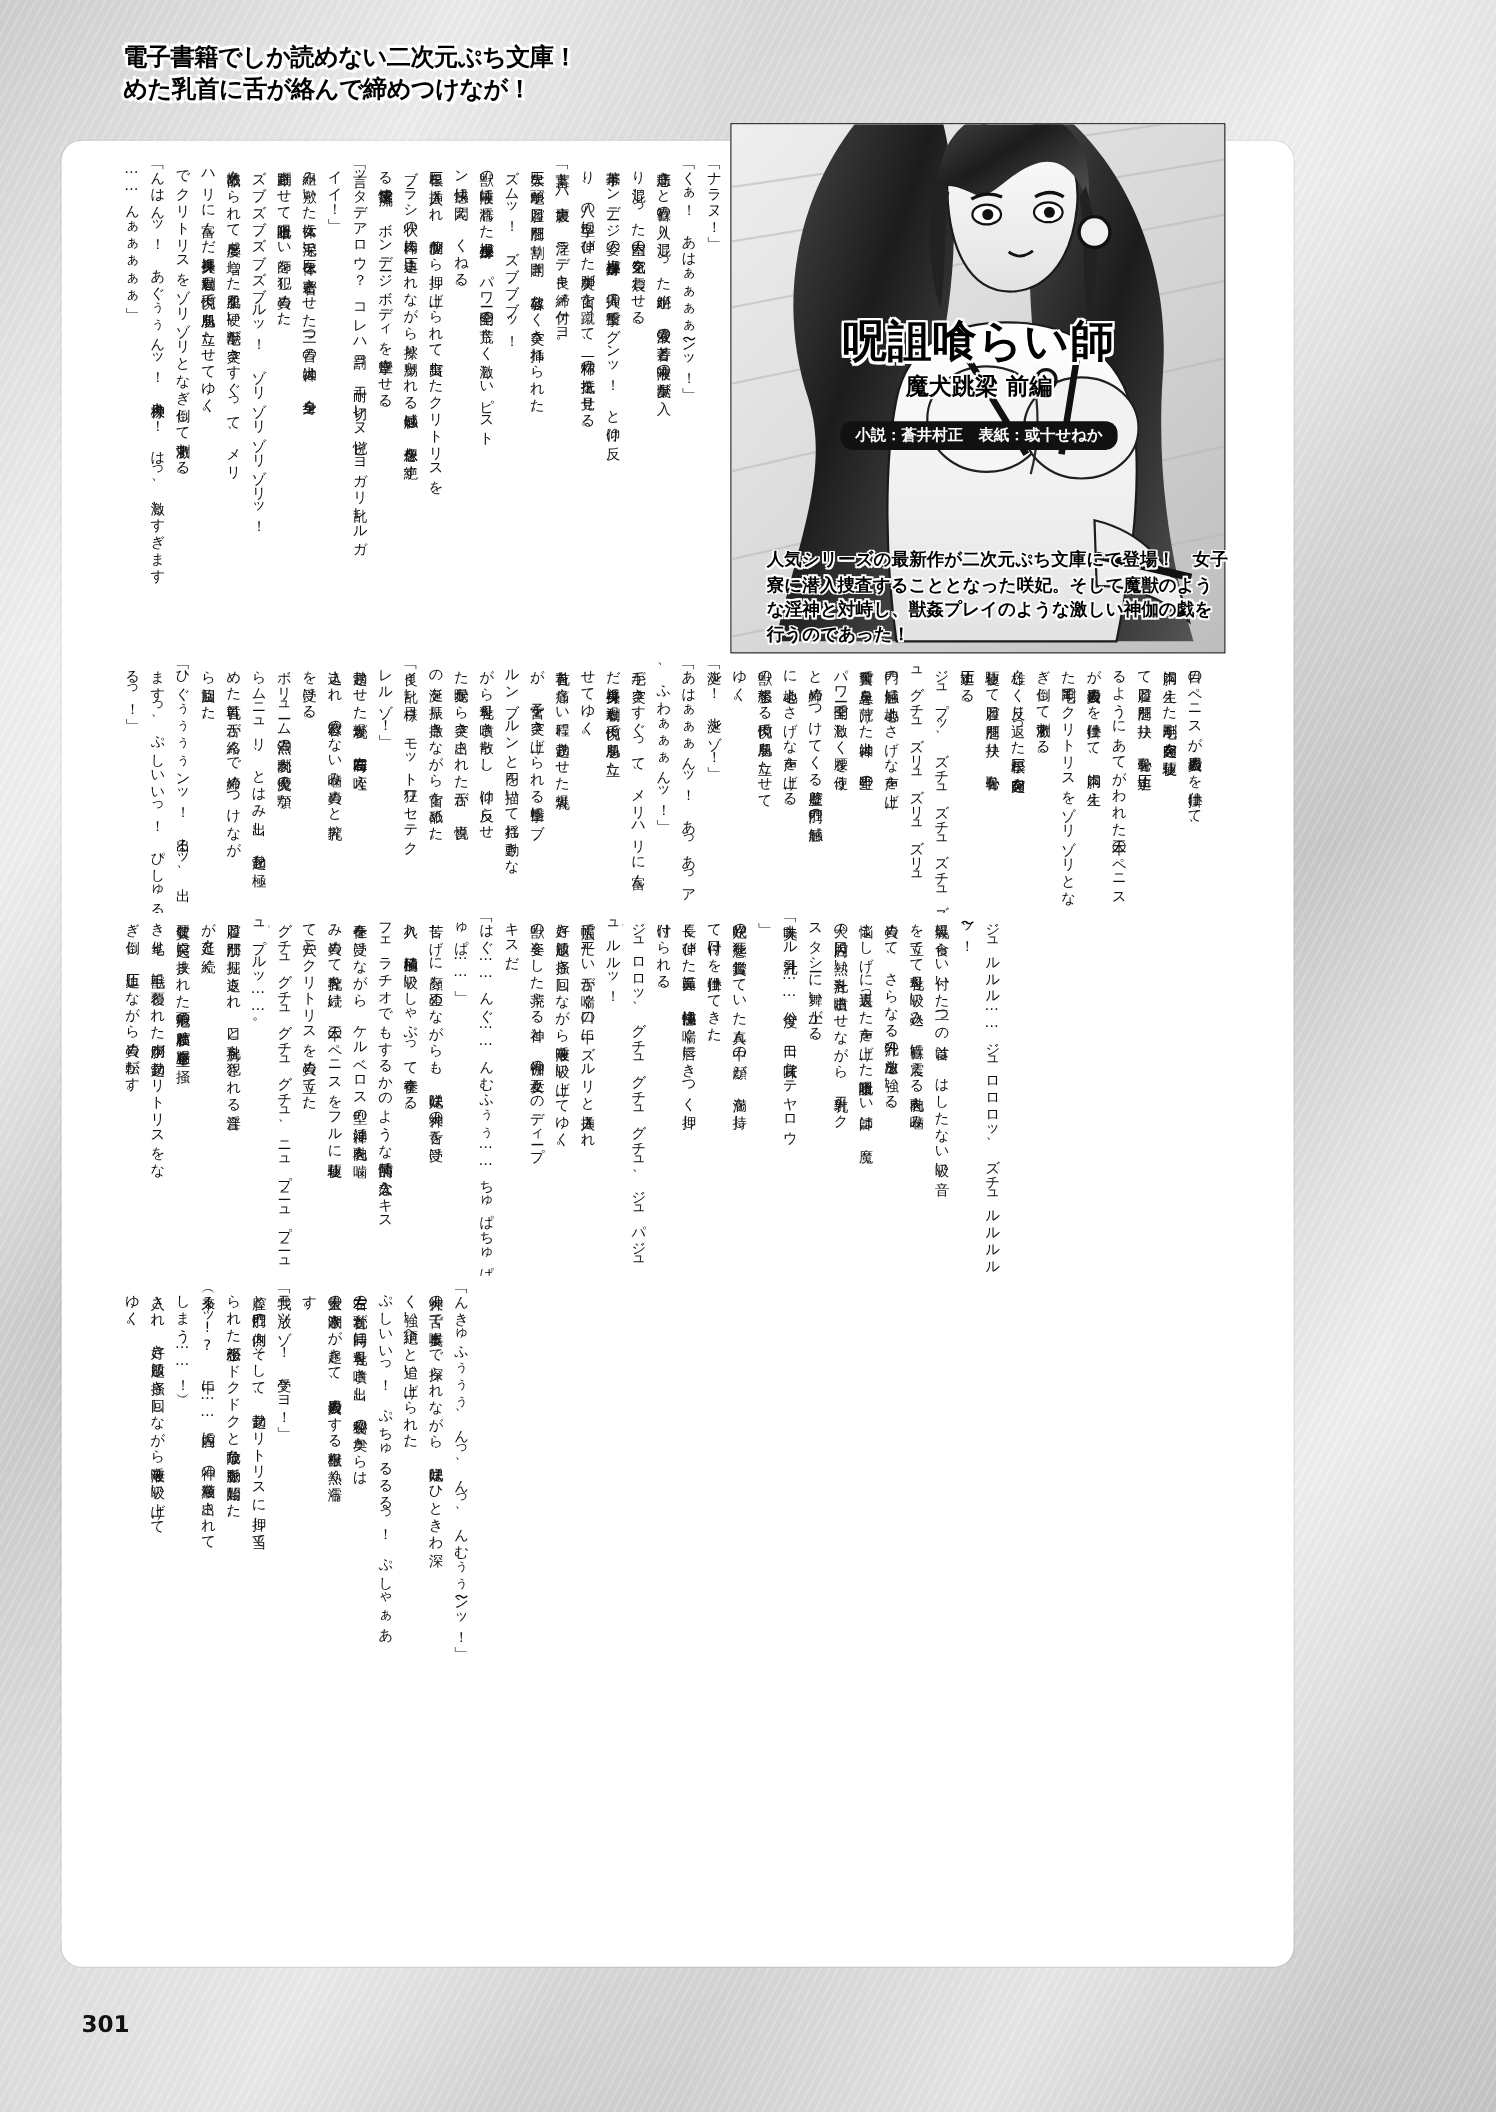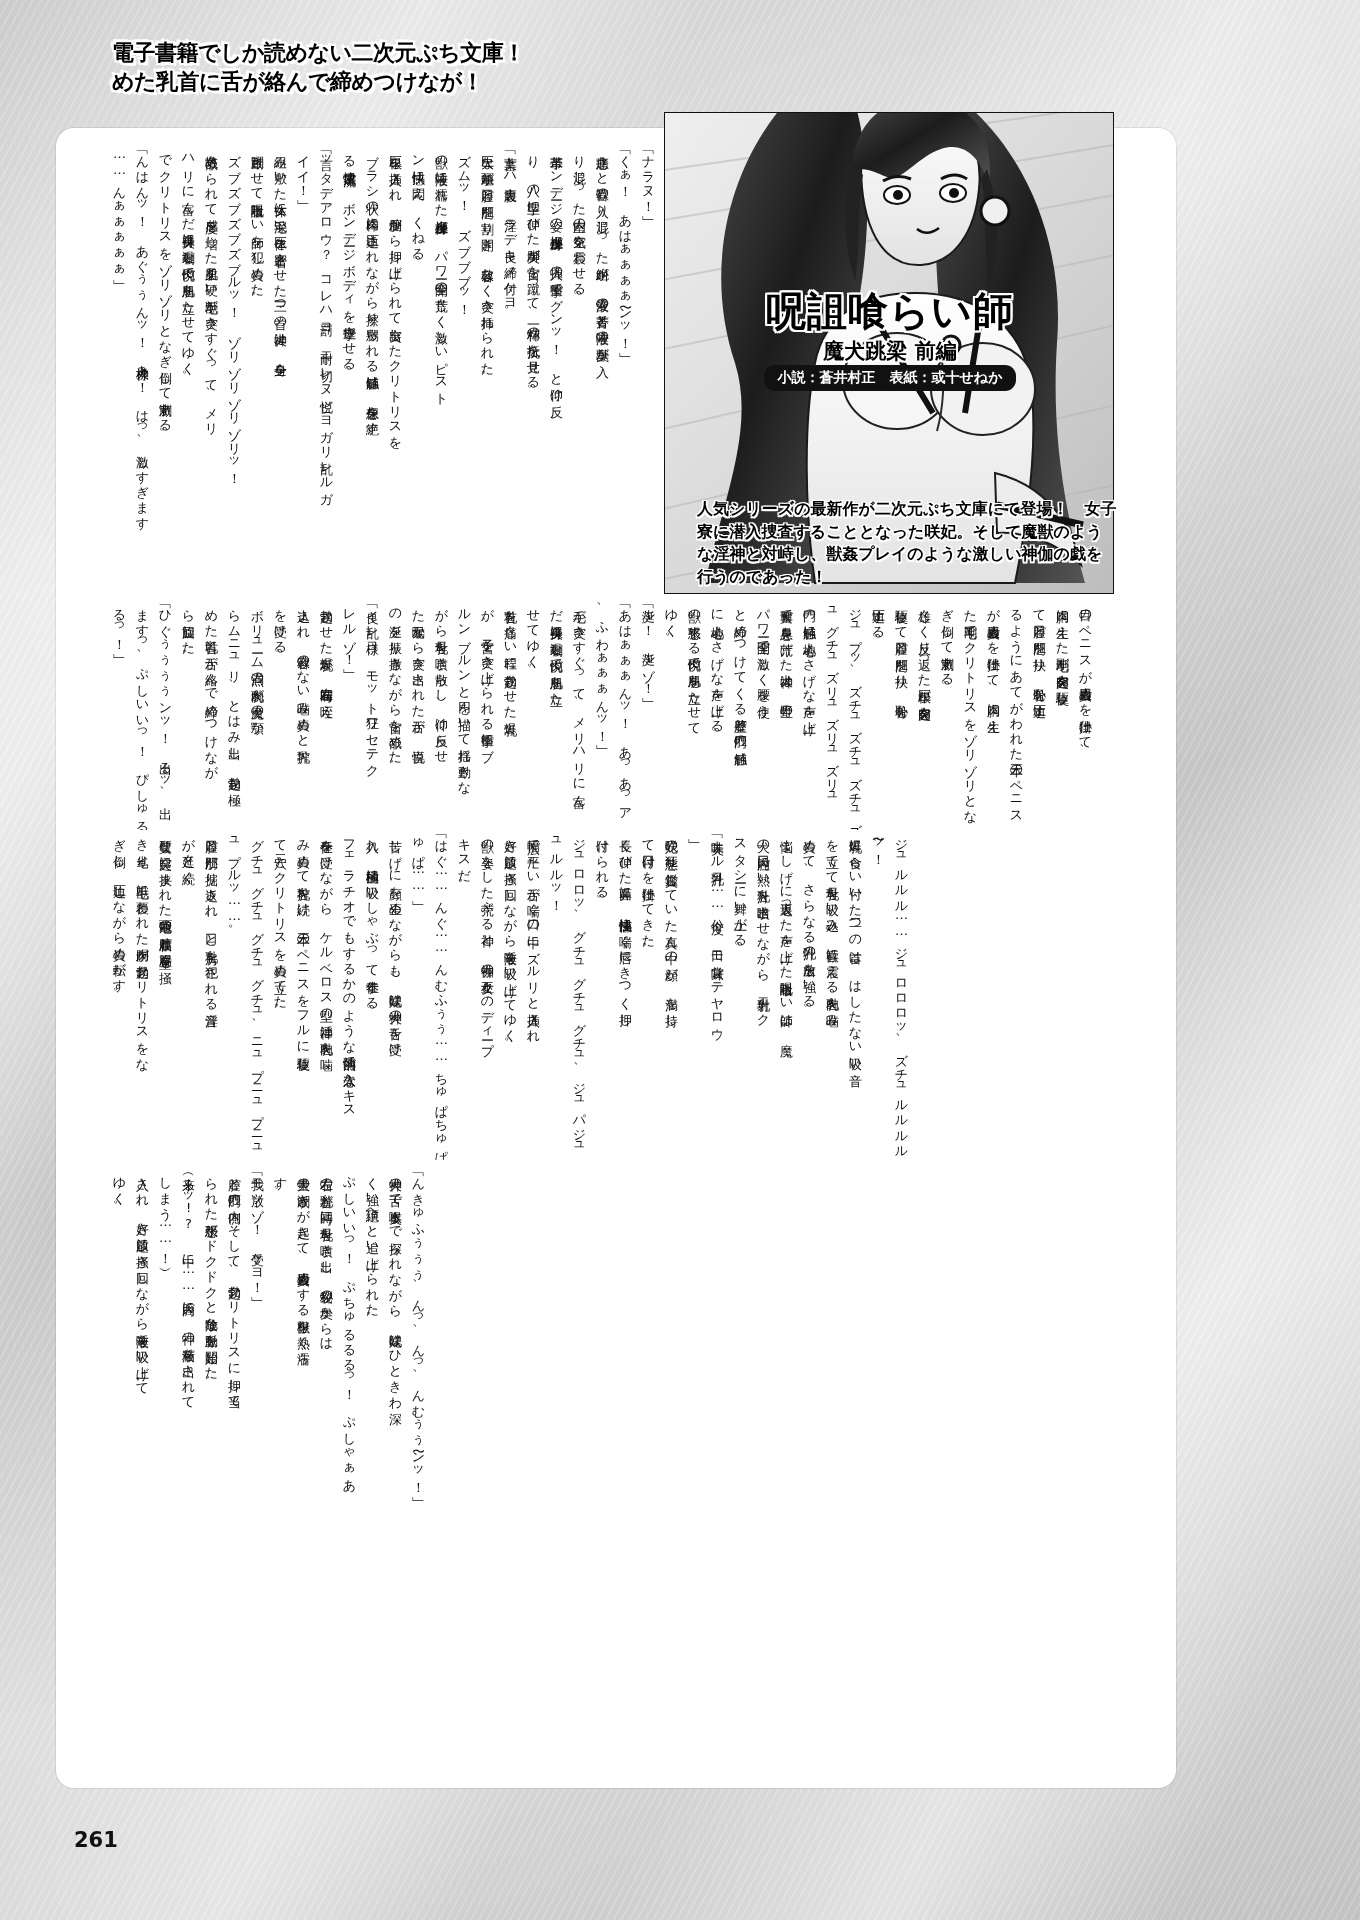--- a/index.html
+++ b/index.html
@@ -72,21 +72,21 @@
   }
   .title-main{
     font-size:40px;font-weight:bold;line-height:1.08;letter-spacing:1px;
     text-shadow:2px 0 0 #fff,-2px 0 0 #fff,0 2px 0 #fff,0 -2px 0 #fff,2px 2px 0 #fff,-2px 2px 0 #fff,2px -2px 0 #fff,-2px -2px 0 #fff;
   }
   .title-sub{
     font-size:21px;font-weight:bold;margin-top:4px;
     text-shadow:2px 0 0 #fff,-2px 0 0 #fff,0 2px 0 #fff,0 -2px 0 #fff,2px 2px 0 #fff,-2px 2px 0 #fff,2px -2px 0 #fff,-2px -2px 0 #fff;
   }
   .credit-bar{
-    margin-top:0;display:inline-block;
+    margin-top:18px;display:inline-block;
     background:#111;color:#fff;
     font-size:14px;font-weight:bold;
     padding:4px 14px;border-radius:11px;
     font-family:"DejaVu Sans", sans-serif;
   }
   .blurb{
     position:absolute;left:697px;top:498px;width:420px;z-index:10;
     font-family:"DejaVu Sans", sans-serif;
     font-size:16px;font-weight:bold;line-height:1.42;color:#000;
     text-shadow:1.5px 0 0 #fff,-1.5px 0 0 #fff,0 1.5px 0 #fff,0 -1.5px 0 #fff,1.5px 1.5px 0 #fff,-1.5px 1.5px 0 #fff,1.5px -1.5px 0 #fff,-1.5px -1.5px 0 #fff;
@@ -345,13 +345,13 @@
     <div class="vcol">す。</div>
     <div class="vcol">「我モ放ツゾ！　受ケヨ！」</div>
     <div class="vcol">膣と肛門の内側、そして、勃起クリトリスに押し当て</div>
     <div class="vcol">られた怒張がドクドクと危険な脈動を開始した。</div>
     <div class="vcol">（来るッ!?　中に……膣内に、神の精液を出されて</div>
     <div class="vcol">しまう……！）</div>
     <div class="vcol">入され、好き放題に掻き回しながら唾液を吸い上げて</div>
     <div class="vcol">ゆく。</div>
   </div>
 
-<div class="folio">261</div>
+<div class="folio">301</div>
 
 </body></html>

